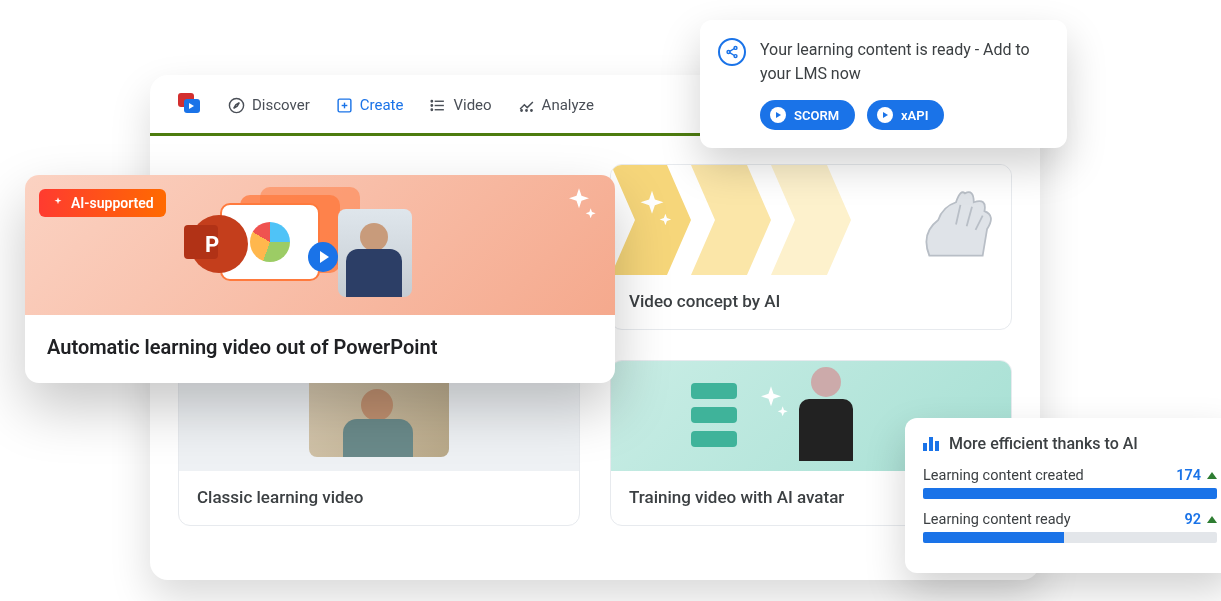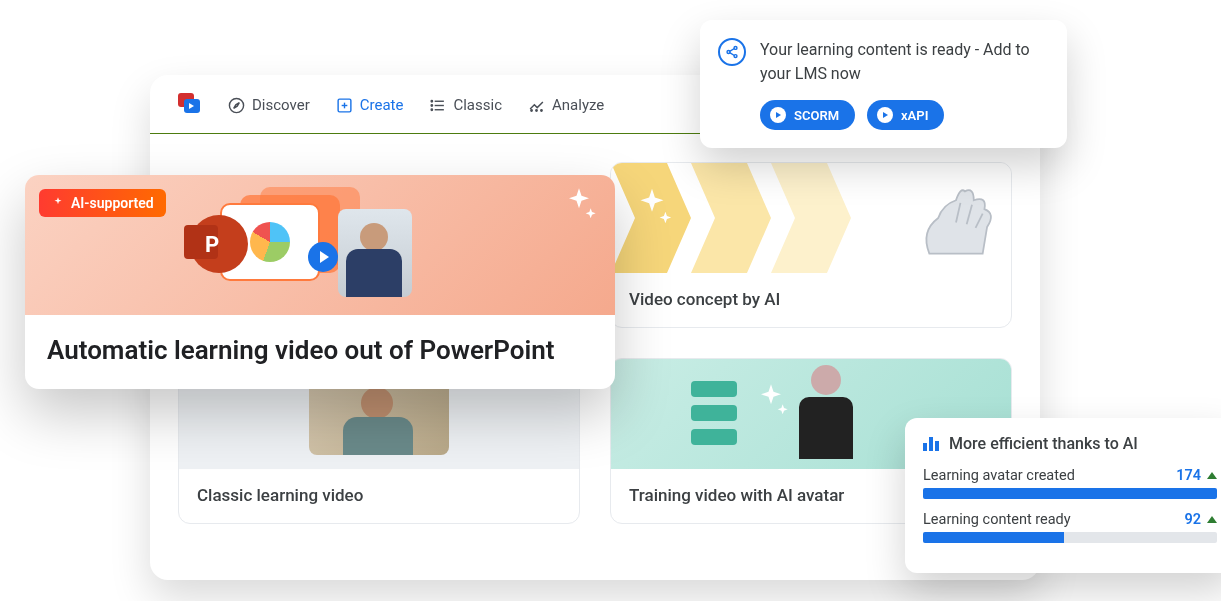--- a/index.html
+++ b/index.html
@@ -19,21 +19,21 @@
     height: 505px;
     background: #fff;
     border-radius: 18px;
     box-shadow: 0 18px 40px rgba(0,0,0,0.15);
   }
   .topbar {
     display: flex;
     align-items: center;
     gap: 24px;
     padding: 18px 28px 16px 28px;
-    border-bottom: 1px solid #4d7c0f;
+    border-bottom: 3px solid #4d7c0f;
   }
   .logo {
     width: 26px; height: 24px; position: relative;
   }
   .logo .sq1 { position:absolute; left:0; top:0; width:16px; height:14px; background:#d32f2f; border-radius:3px; }
   .logo .sq2 { position:absolute; left:6px; top:6px; width:16px; height:14px; background:#1a73e8; border-radius:3px; }
   .logo .tri { position:absolute; left:11px; top:10px; width:0; height:0; border-left:5px solid #fff; border-top:3px solid transparent; border-bottom:3px solid transparent;}
   .nav { display:flex; gap:26px; align-items:center; }
   .nav-item { display:flex; align-items:center; gap:7px; font-size:15px; color:#4a4f57; cursor:pointer;}
   .nav-item.active { color:#1a73e8; }
@@ -78,21 +78,21 @@
     cursor:pointer;
   }
   .float-media { height:140px; background:linear-gradient(135deg,#fbd2c2,#f5a98d); position:relative;}
   .ai-badge {
     position:absolute; left:14px; top:14px;
     background:linear-gradient(90deg,#ff3b30,#ff6a00);
     color:#fff; font-size:14px; font-weight:600;
     padding:6px 12px; border-radius:6px;
     display:flex; align-items:center; gap:6px;
   }
-  .float-title { padding:20px 22px 24px 22px; font-size:26px; font-weight:600; color:#202124;}
+  .float-title { padding:20px 22px 24px 22px; font-size:20px; font-weight:600; color:#202124;}
   
   .pp-stack { position:absolute; left:165px; top:12px; }
   .pp-slide { position:absolute; width:100px; height:78px; border-radius:10px; background:#ff7a3d; }
   .pp-slide.s1{left:70px; top:0; opacity:.5;}
   .pp-slide.s2{left:50px; top:8px; opacity:.75;}
   .pp-slide.s3{left:30px; top:16px; background:#fff; border:2px solid #ff7a3d; display:flex; align-items:center; justify-content:center;}
   .pp-logo { position:absolute; left:0px; top:28px; width:58px; height:58px; background:#c43e1c; border-radius:50%; display:flex; align-items:center; justify-content:center;}
   .pp-logo:before{content:"";position:absolute; left:-6px; top:10px; width:34px; height:34px; background:#b13216; border-radius:4px;}
   .pp-logo span { position:relative; color:#fff; font-weight:700; font-size:22px; margin-left:-14px;}
   .pie { width:40px; height:40px; border-radius:50%; background:conic-gradient(#4fc3f7 0 90deg,#9ccc65 90deg 200deg,#ffb74d 200deg 300deg,#ef5350 300deg 360deg);}
@@ -177,21 +177,21 @@
         <span class="nav-icon">
           <svg width="17" height="17" viewBox="0 0 24 24" fill="none" stroke="#4a4f57" stroke-width="2">
               <line x1="8" y1="6" x2="21" y2="6"></line>
               <line x1="8" y1="12" x2="21" y2="12"></line>
               <line x1="8" y1="18" x2="21" y2="18"></line>
               <circle cx="4" cy="6" r="1"></circle>
               <circle cx="4" cy="12" r="1"></circle>
               <circle cx="4" cy="18" r="1"></circle>
             </svg>
         </span>
-        <span>Classic</span>
+        <span>Video</span>
       </div>
       <div class="nav-item">
         <span class="nav-icon">
           <svg width="17" height="17" viewBox="0 0 24 24" fill="none" stroke="#4a4f57" stroke-width="2">
               <polyline points="3 17 9 11 13 15 21 7"></polyline>
               <circle cx="5" cy="19" r="1" fill="#4a4f57"></circle>
               <circle cx="12" cy="19" r="1" fill="#4a4f57"></circle>
               <circle cx="19" cy="19" r="1" fill="#4a4f57"></circle>
             </svg>
         </span>
@@ -323,21 +323,21 @@
 <div class="stats">
   <div class="stats-head">
     <span class="bars-icon">
       <span style="height:8px"></span>
         <span style="height:14px"></span>
         <span style="height:10px"></span>
     </span>
     <span>More efficient thanks to AI</span>
   </div>
   <div class="stat-row">
-    <span>Learning avatar created</span>
+    <span>Learning content created</span>
     <span class="num">
         <span>174</span>
         <span class="up-tri"></span>
       </span>
   </div>
   <div class="bar">
       <div style="width:100%"></div>
     </div>
   <div class="stat-row">
     <span>Learning content ready</span>

